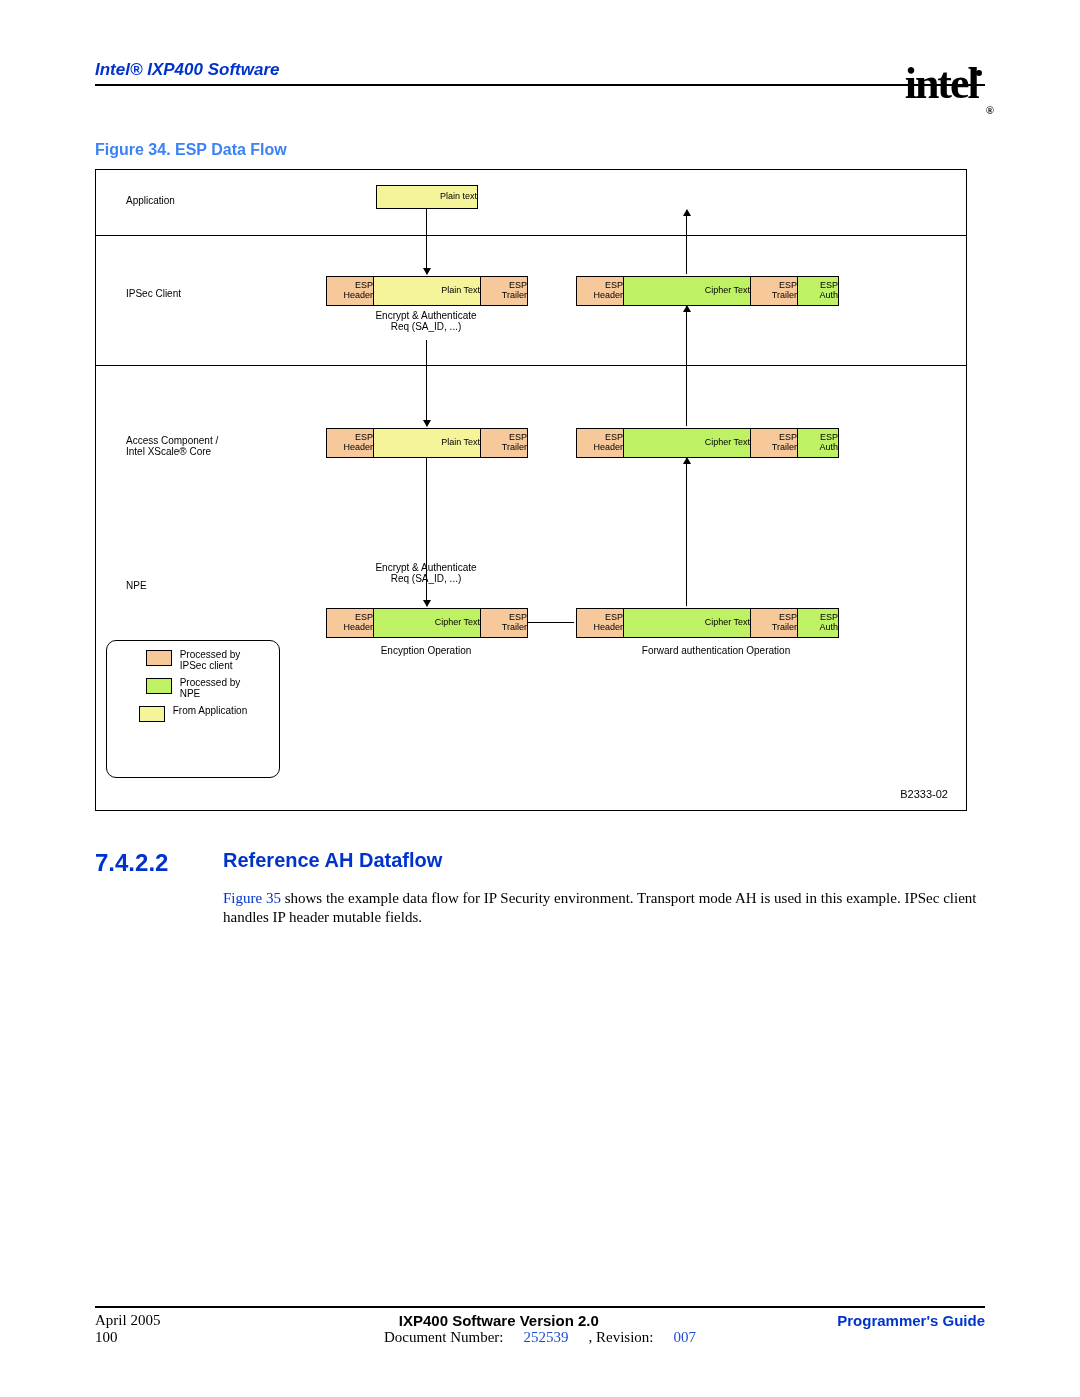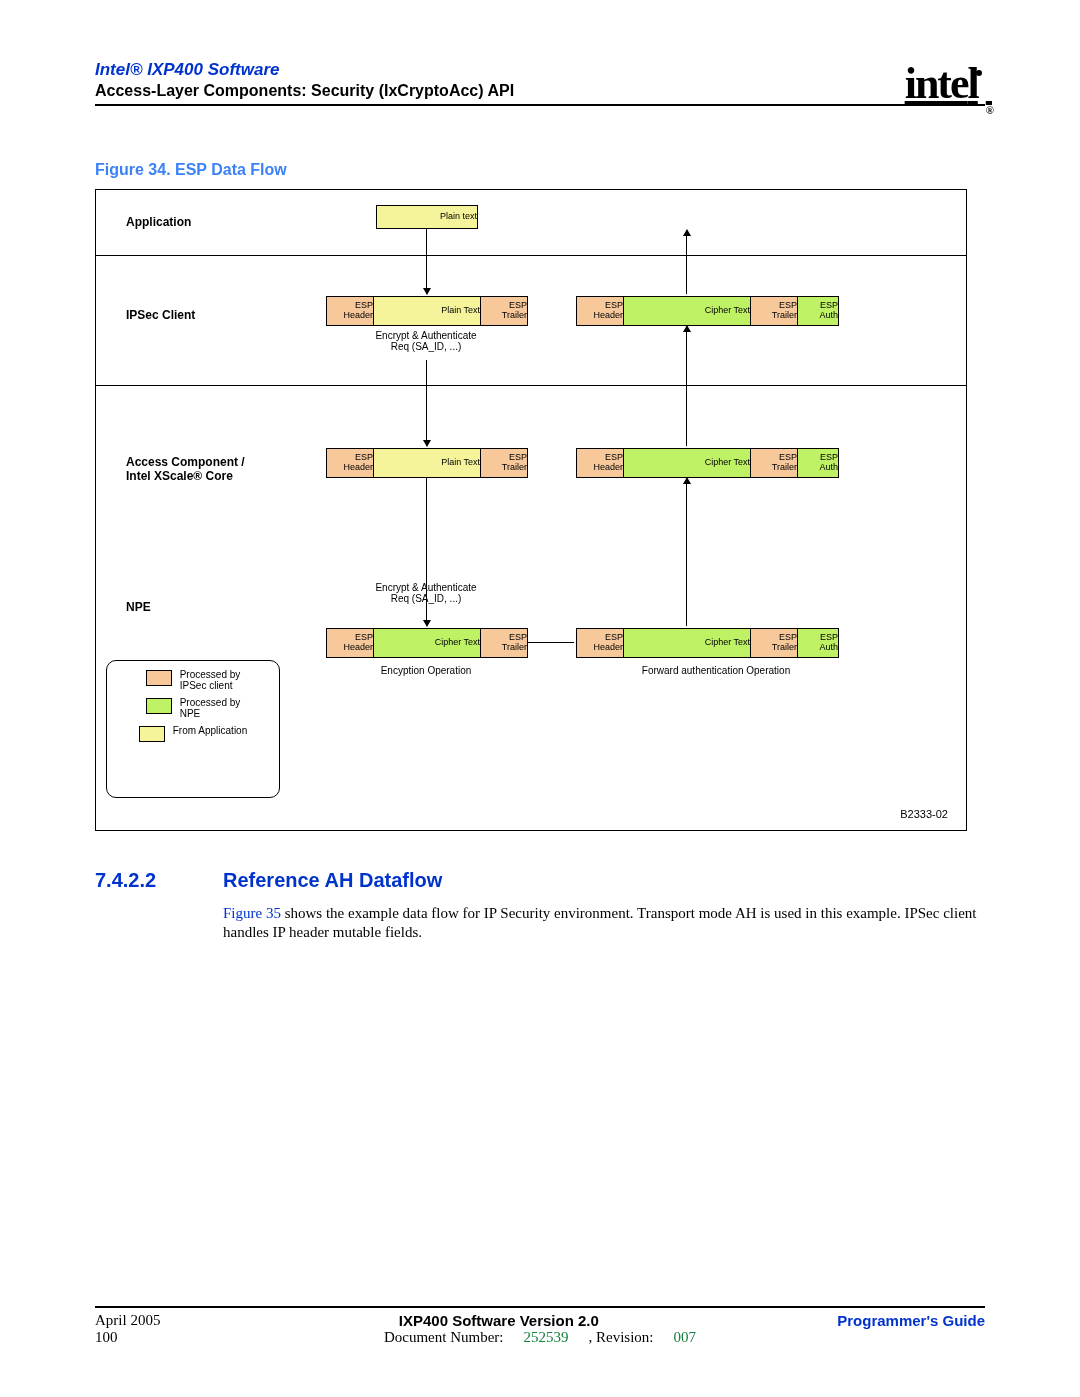--- a/index.html
+++ b/index.html
@@ -35,42 +35,41 @@
     width: 890px;
   }
   .logo {
     position: absolute;
     right: 90px;
     top: 58px;
     font-family: "Times New Roman", serif;
     font-size: 44px;
     font-weight: bold;
     letter-spacing: -2px;
-    text-decoration: underline;
   }
   .logo .dot { display:inline-block; width:6px;height:6px;border-radius:50%;background:#000;position:relative;top:-22px;left:-2px;}
   .logo .reg { font-size: 11px; vertical-align: sub; position:relative; top:6px; left:2px;}
   .fig-title {
     color: #3b82f6;
     font-weight: bold;
     font-size: 16px;
     margin-top: 55px;
   }
   .figure-box {
     border: 1px solid #000;
     width: 870px;
     height: 640px;
     margin-top: 10px;
     position: relative;
     font-size: 10px;
   }
   .row-label {
     position: absolute;
-    font-weight: bold;
-    font-size: 12px;
+    font-weight: normal;
+    font-size: 10px;
     left: 30px;
   }
   .box {
     position: absolute;
     border: 1px solid #000;
     text-align: right;
     font-size: 9px;
     display: flex;
     flex-direction: column;
     justify-content: center;
@@ -106,21 +105,21 @@
   .diag-id {
     position:absolute; right:18px; bottom:10px; font-size:11px;
   }
   .section-head {
     margin-top: 38px;
     display:flex;
     gap: 38px;
     color:#0033cc;
     font-weight:bold;
   }
-  .section-num { font-size: 20px; width:90px;}
+  .section-num { font-size: 24px; width:90px;}
   .section-title { font-size: 20px;}
   .body-para {
     margin-left: 128px;
     margin-top: 12px;
     font-size: 15px;
     font-family: "Times New Roman", serif;
     width: 760px;
     line-height: 1.25;
   }
   .body-para .link { color:#0033cc; }
@@ -129,21 +128,21 @@
     left:95px;
     bottom:50px;
     width: 890px;
     font-size: 15px;
   }
   .footer-rule { border-top:2px solid #000; margin-bottom:4px;}
   .footer-row { display:flex; justify-content:space-between; font-family:"Times New Roman",serif;}
   .footer-center { font-weight:bold; font-family:Arial,sans-serif; color:#000;}
   .footer-right { font-weight:bold; font-family:Arial,sans-serif; color:#0033cc;}
   .footer-row2 { display:flex; justify-content:center; gap:20px; font-family:"Times New Roman",serif;}
-  .footer-row2 .blue { color:#15803d;}
+  .footer-row2 .blue { color:#1d4ed8;}
   .footer-left2 { position:absolute; left:0; font-family:"Times New Roman",serif;}
 
   
   .v-arrow {
     position:absolute;
     width:0;
     border-left:1px solid #000;
   }
   .arrow-down::after{
     content:"";
@@ -165,21 +164,20 @@
     position:absolute;
     border-top:1px solid #000;
   }
 </style>
 </head>
 <body>
 
 <div class="page">
 
   <div class="hdr-title">Intel® IXP400 Software</div>
-  <div class="hdr-sub">Access-Layer Components: Security (IxCryptoAcc) API</div>
   <div class="hdr-rule"></div>
 
   <div class="fig-title">Figure 34. ESP Data Flow</div>
 
   <div class="figure-box">
 
     <div class="row-label" style="top:25px;">Application</div>
     <div class="row-label" style="top:118px;">IPSec Client</div>
     <div class="row-label" style="top:265px; white-space:pre-line;">Access Component /
 Intel XScale® Core</div>

